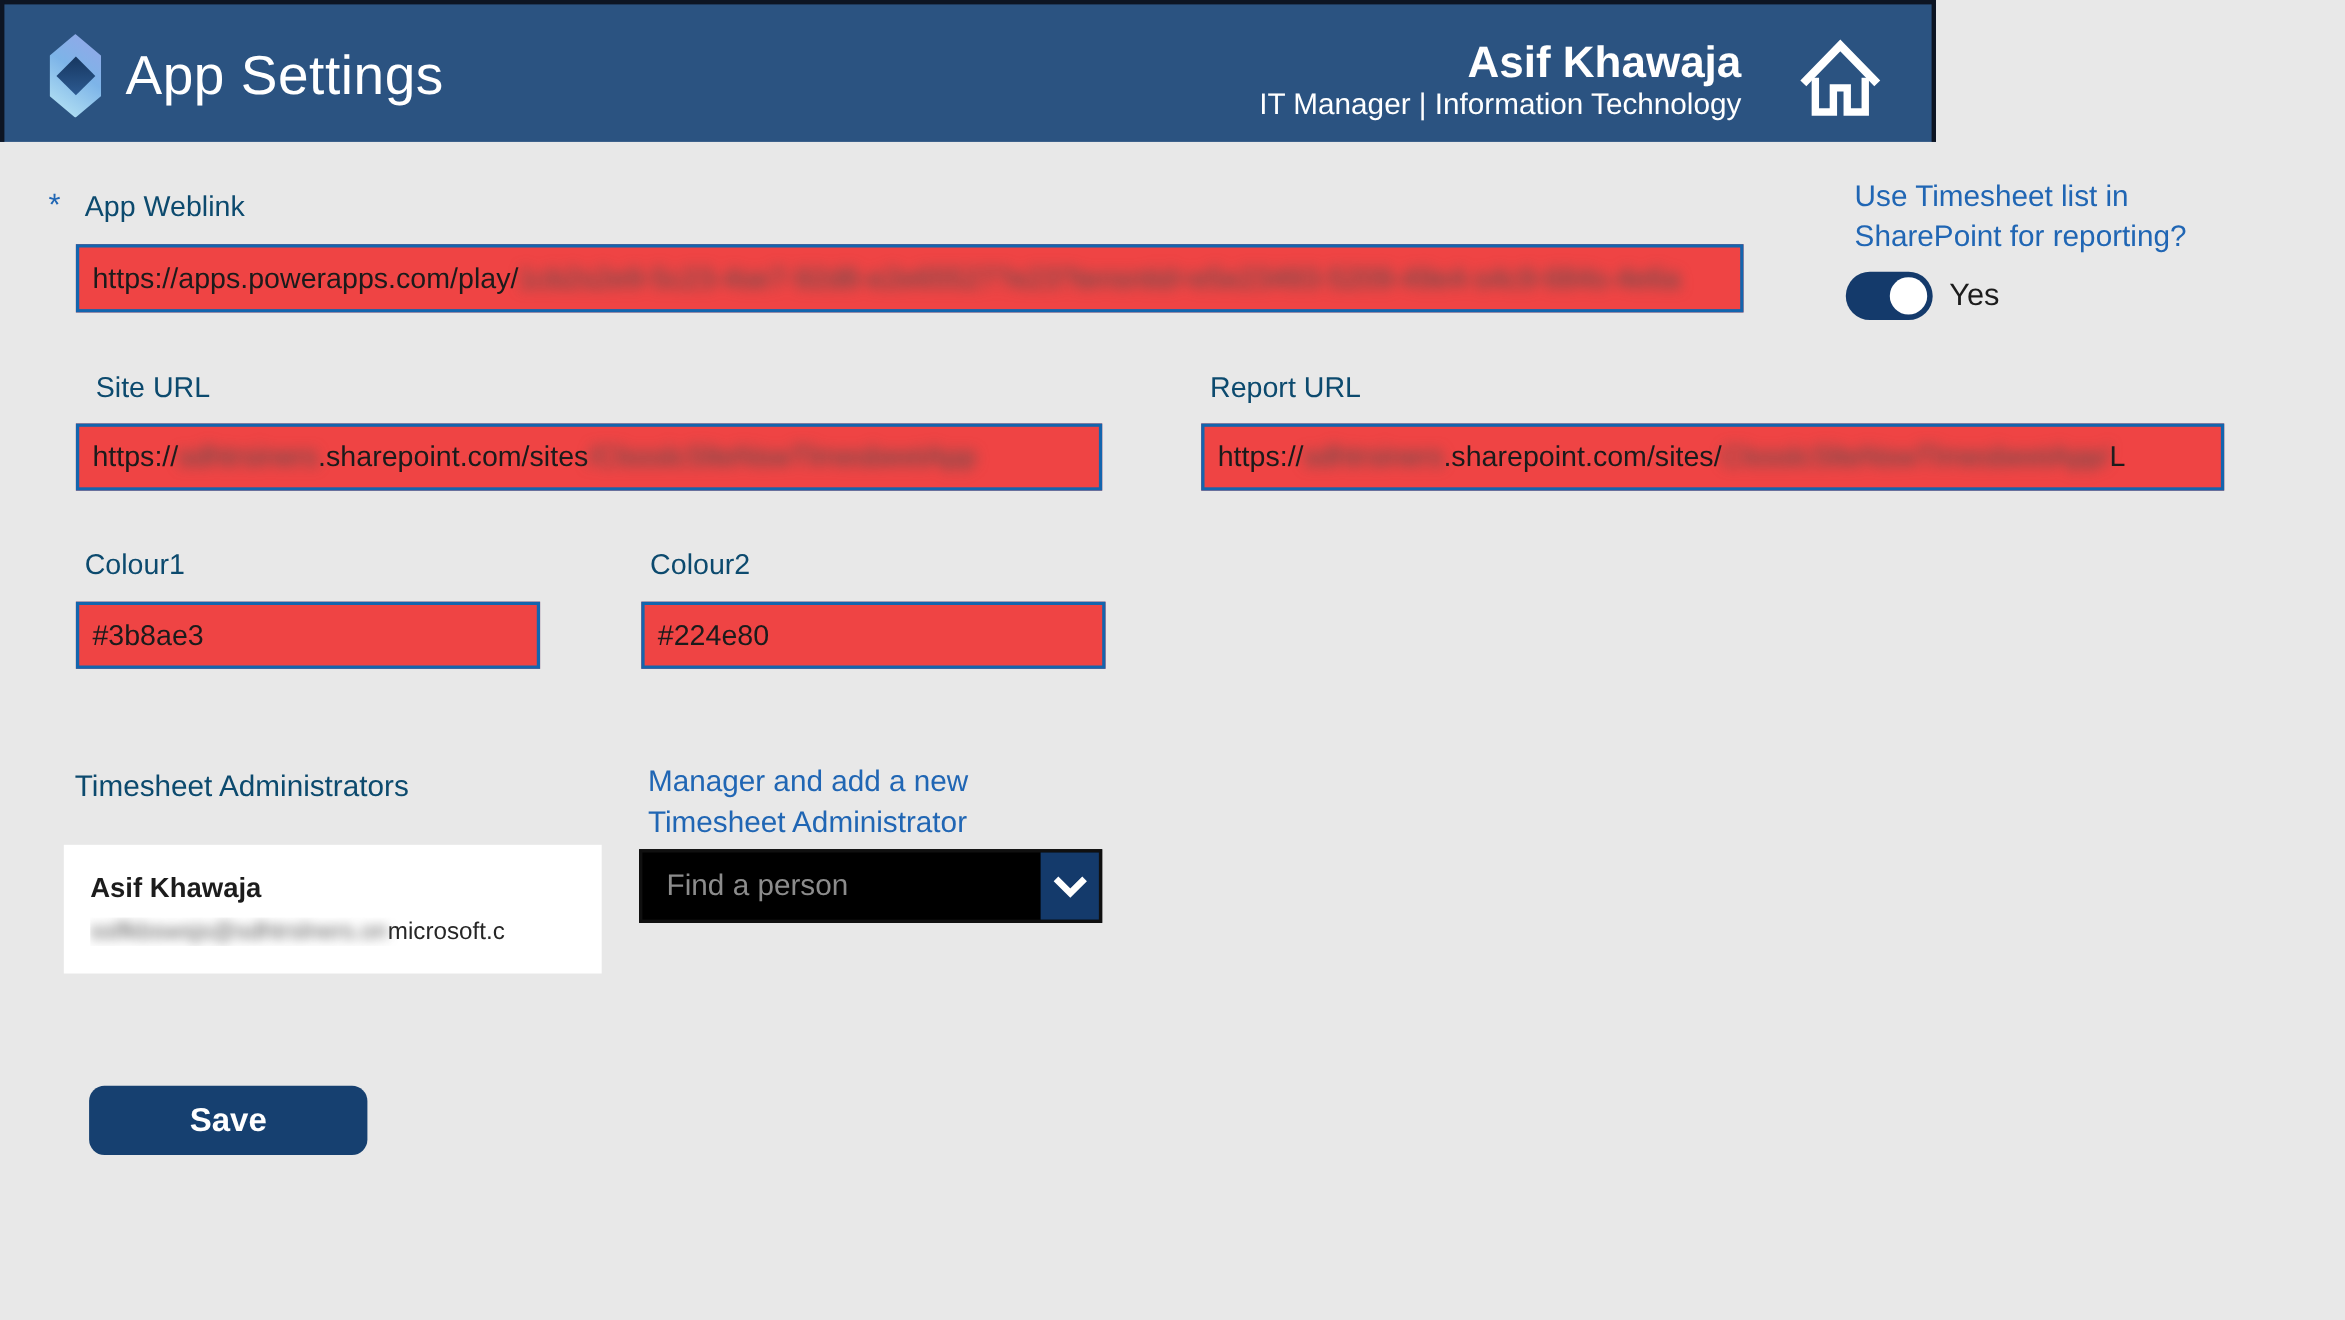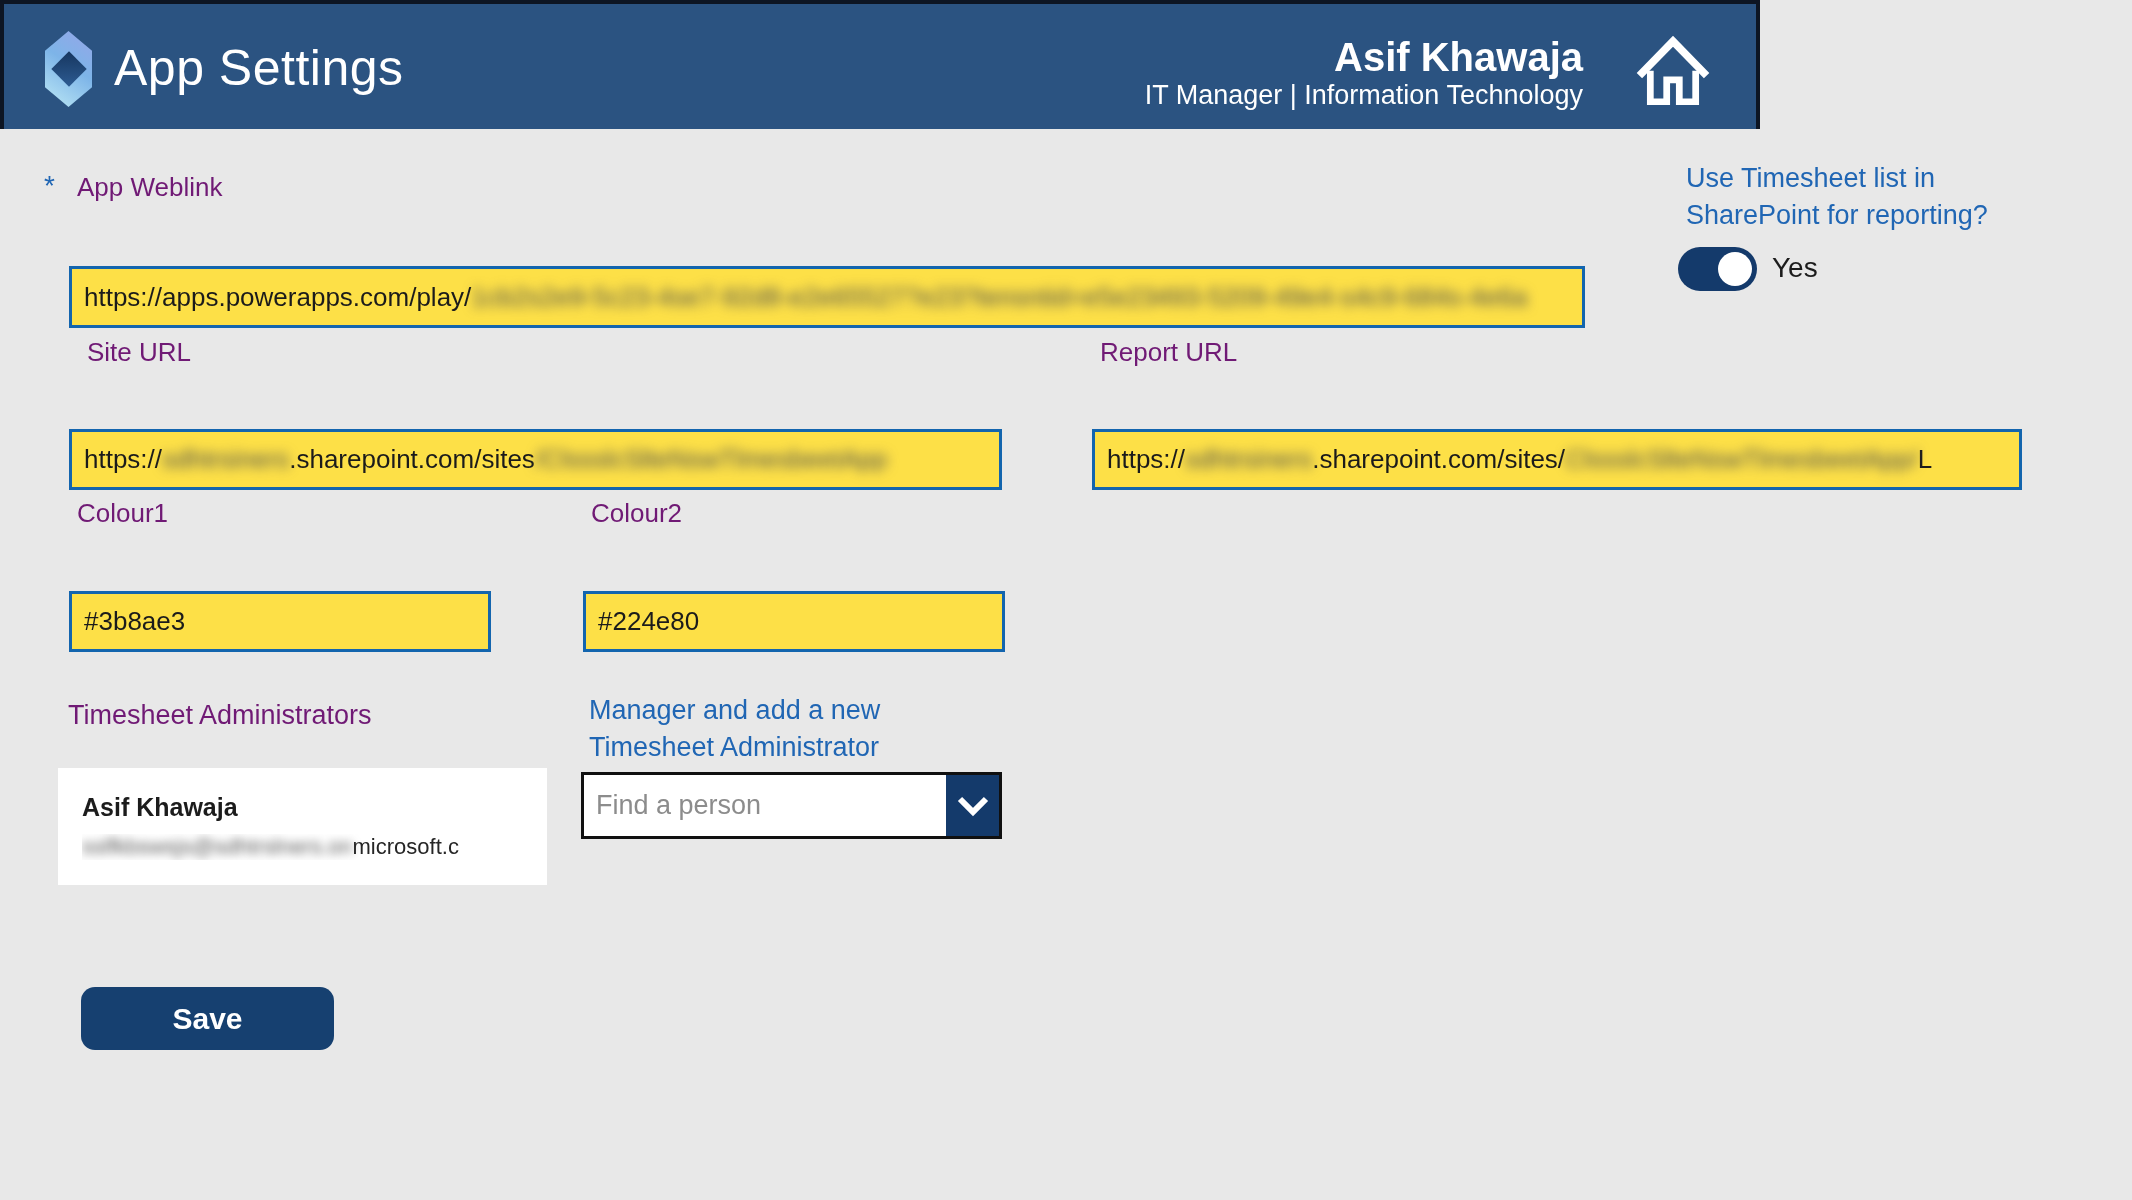--- a/index.html
+++ b/index.html
@@ -26,26 +26,26 @@
   .title{
     position:absolute;left:110px;top:36px;font-size:50px;line-height:56px;
     color:#ffffff;font-weight:400;letter-spacing:.5px;white-space:nowrap;
   }
   .user{position:absolute;right:173px;top:30px;text-align:right;color:#fff;}
   .user-name{font-size:40px;line-height:46px;font-weight:600;white-space:nowrap;}
   .user-role{font-size:27px;line-height:30px;font-weight:400;white-space:nowrap;}
   .home{position:absolute;right:41px;top:26px;width:84px;height:78px;cursor:pointer;}
   .home svg{display:block;width:100%;height:100%;}
   
-  .lbl{position:absolute;color:#701a75;font-size:26px;white-space:nowrap;}
+  .lbl{position:absolute;color:#0c4a6e;font-size:26px;white-space:nowrap;}
   .req{position:absolute;left:44px;top:170px;color:#2066b4;font-size:28px;}
   .input{
-    position:absolute;background:#fde047;border:3px solid #1365ae;box-sizing:border-box;
+    position:absolute;background:#ef4444;border:3px solid #1365ae;box-sizing:border-box;
     display:flex;align-items:center;padding:0 12px;font-size:26px;color:#1b1b1b;
-    white-space:nowrap;overflow:hidden;margin-top:44px;
+    white-space:nowrap;overflow:hidden;
   }
   .input span{white-space:pre;}
   .redact{filter:blur(6px);color:#4f4f4f;}
   .redact-sm{filter:blur(5px);color:#5a5a5a;}
   
   .lbl-weblink{left:77px;top:172px;}
   .input-weblink{left:69px;top:222px;width:1516px;height:62px;}
   .lbl-site{left:87px;top:337px;}
   .input-site{left:69px;top:385px;width:933px;height:61px;}
   .lbl-report{left:1100px;top:337px;}
@@ -66,22 +66,22 @@
   
   .lbl-admins{left:68px;top:700px;font-size:27px;}
   .hint-admins{position:absolute;left:68px;top:732px;color:#2066b4;font-size:24px;white-space:nowrap;}
   .admin-box{position:absolute;left:58px;top:768px;width:489px;height:117px;background:#fff;overflow:hidden;}
   .admin-name{position:absolute;left:24px;top:25px;font-size:25px;font-weight:600;color:#1c1c1c;white-space:nowrap;}
   .admin-email{position:absolute;left:24px;top:66px;width:460px;display:flex;font-size:22px;color:#262626;
     white-space:nowrap;overflow:hidden;}
   
   .lbl-search{position:absolute;left:589px;top:692px;width:340px;color:#2066b4;font-size:27px;line-height:37px;}
   .combo{
-    position:absolute;left:581px;top:772px;width:421px;height:67px;background:#ffffff;
-    border:3px solid #101010;box-sizing:border-box;display:flex;align-items:stretch;cursor:pointer;
+    position:absolute;left:581px;top:772px;width:421px;height:67px;background:#000000;
+    border:3px solid #101010;box-sizing:border-box;display:flex;align-items:stretch;cursor:pointer;padding-left:10px;
   }
   .combo-placeholder{flex:1;display:flex;align-items:center;padding-left:12px;
     color:#8c8c8c;font-size:27px;white-space:nowrap;overflow:hidden;}
   .combo-btn{width:53px;background:#143a6b;display:flex;align-items:center;justify-content:center;}
   .combo-btn svg{display:block;}
   
   .save{
     position:absolute;left:65px;top:987px;width:253px;height:63px;background:#164070;
     border-radius:14px;color:#fff;font-size:30px;font-weight:600;
     display:flex;align-items:center;justify-content:center;cursor:pointer;border:none;

